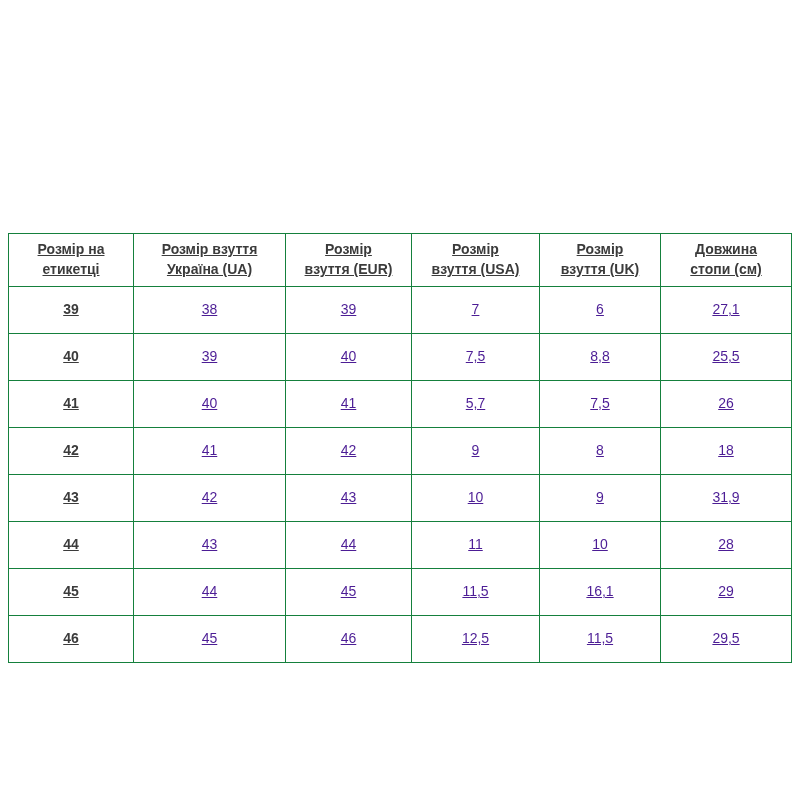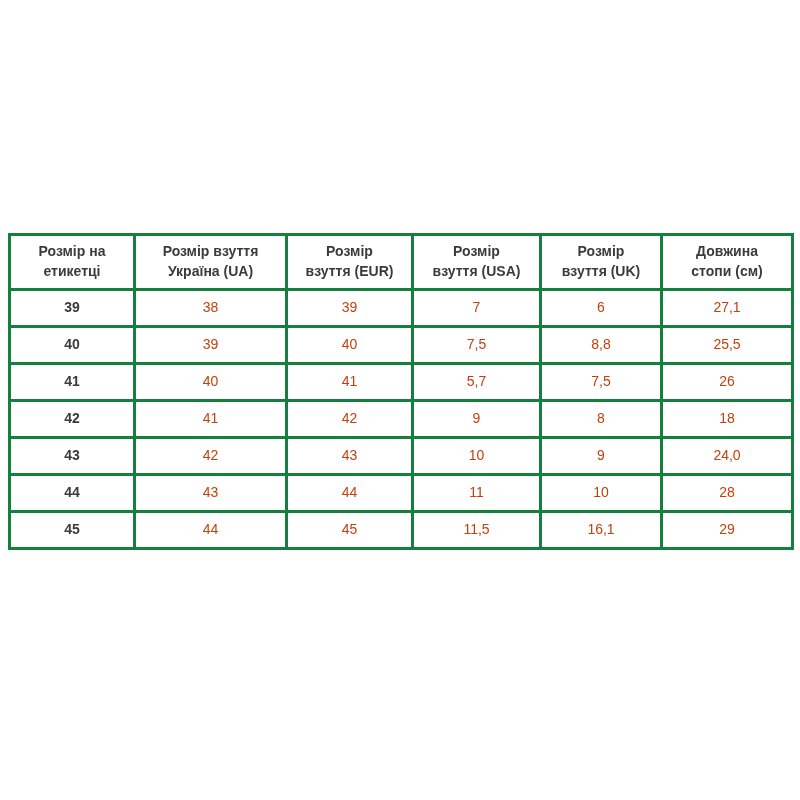--- a/index.html
+++ b/index.html
@@ -18,44 +18,45 @@
   table.size-table {
     position: absolute;
     left: 8px;
     top: 233px;
     width: 783px;
     border-collapse: collapse;
     table-layout: fixed;
     background: #ffffff;
   }
   .size-table th, .size-table td {
-    border: 3px solid #15803d;
+    border: 1px solid #15803d;
     text-align: center;
     vertical-align: middle;
     padding: 2px 4px;
     font-size: 14px;
     line-height: 1.4;
     overflow: hidden;
+    text-decoration: underline;
   }
   .size-table thead th {
     height: 48px;
     font-weight: bold;
     color: #3b3b3b;
     white-space: pre-line;
   }
   .size-table tbody tr {
-    height: 37px;
+    height: 47px;
   }
   .size-table tbody th {
     font-weight: bold;
     color: #3b3b3b;
   }
   .size-table tbody td {
     font-weight: normal;
-    color: #c2410c;
+    color: #4c1d95;
   }
 </style>
 </head>
 <body>
 
 <div class="canvas">
   <table class="size-table">
     <colgroup>
       <col style="width:125px">
         <col style="width:152px">
@@ -112,33 +113,41 @@
         <td>9</td>
         <td>8</td>
         <td>18</td>
       </tr>
       <tr>
         <th>43</th>
         <td>42</td>
         <td>43</td>
         <td>10</td>
         <td>9</td>
-        <td>24,0</td>
+        <td>31,9</td>
       </tr>
       <tr>
         <th>44</th>
         <td>43</td>
         <td>44</td>
         <td>11</td>
         <td>10</td>
         <td>28</td>
       </tr>
       <tr>
         <th>45</th>
         <td>44</td>
         <td>45</td>
         <td>11,5</td>
         <td>16,1</td>
         <td>29</td>
       </tr>
+      <tr>
+        <th>46</th>
+        <td>45</td>
+        <td>46</td>
+        <td>12,5</td>
+        <td>11,5</td>
+        <td>29,5</td>
+      </tr>
     </tbody>
   </table>
 </div>
 
 </body></html>

